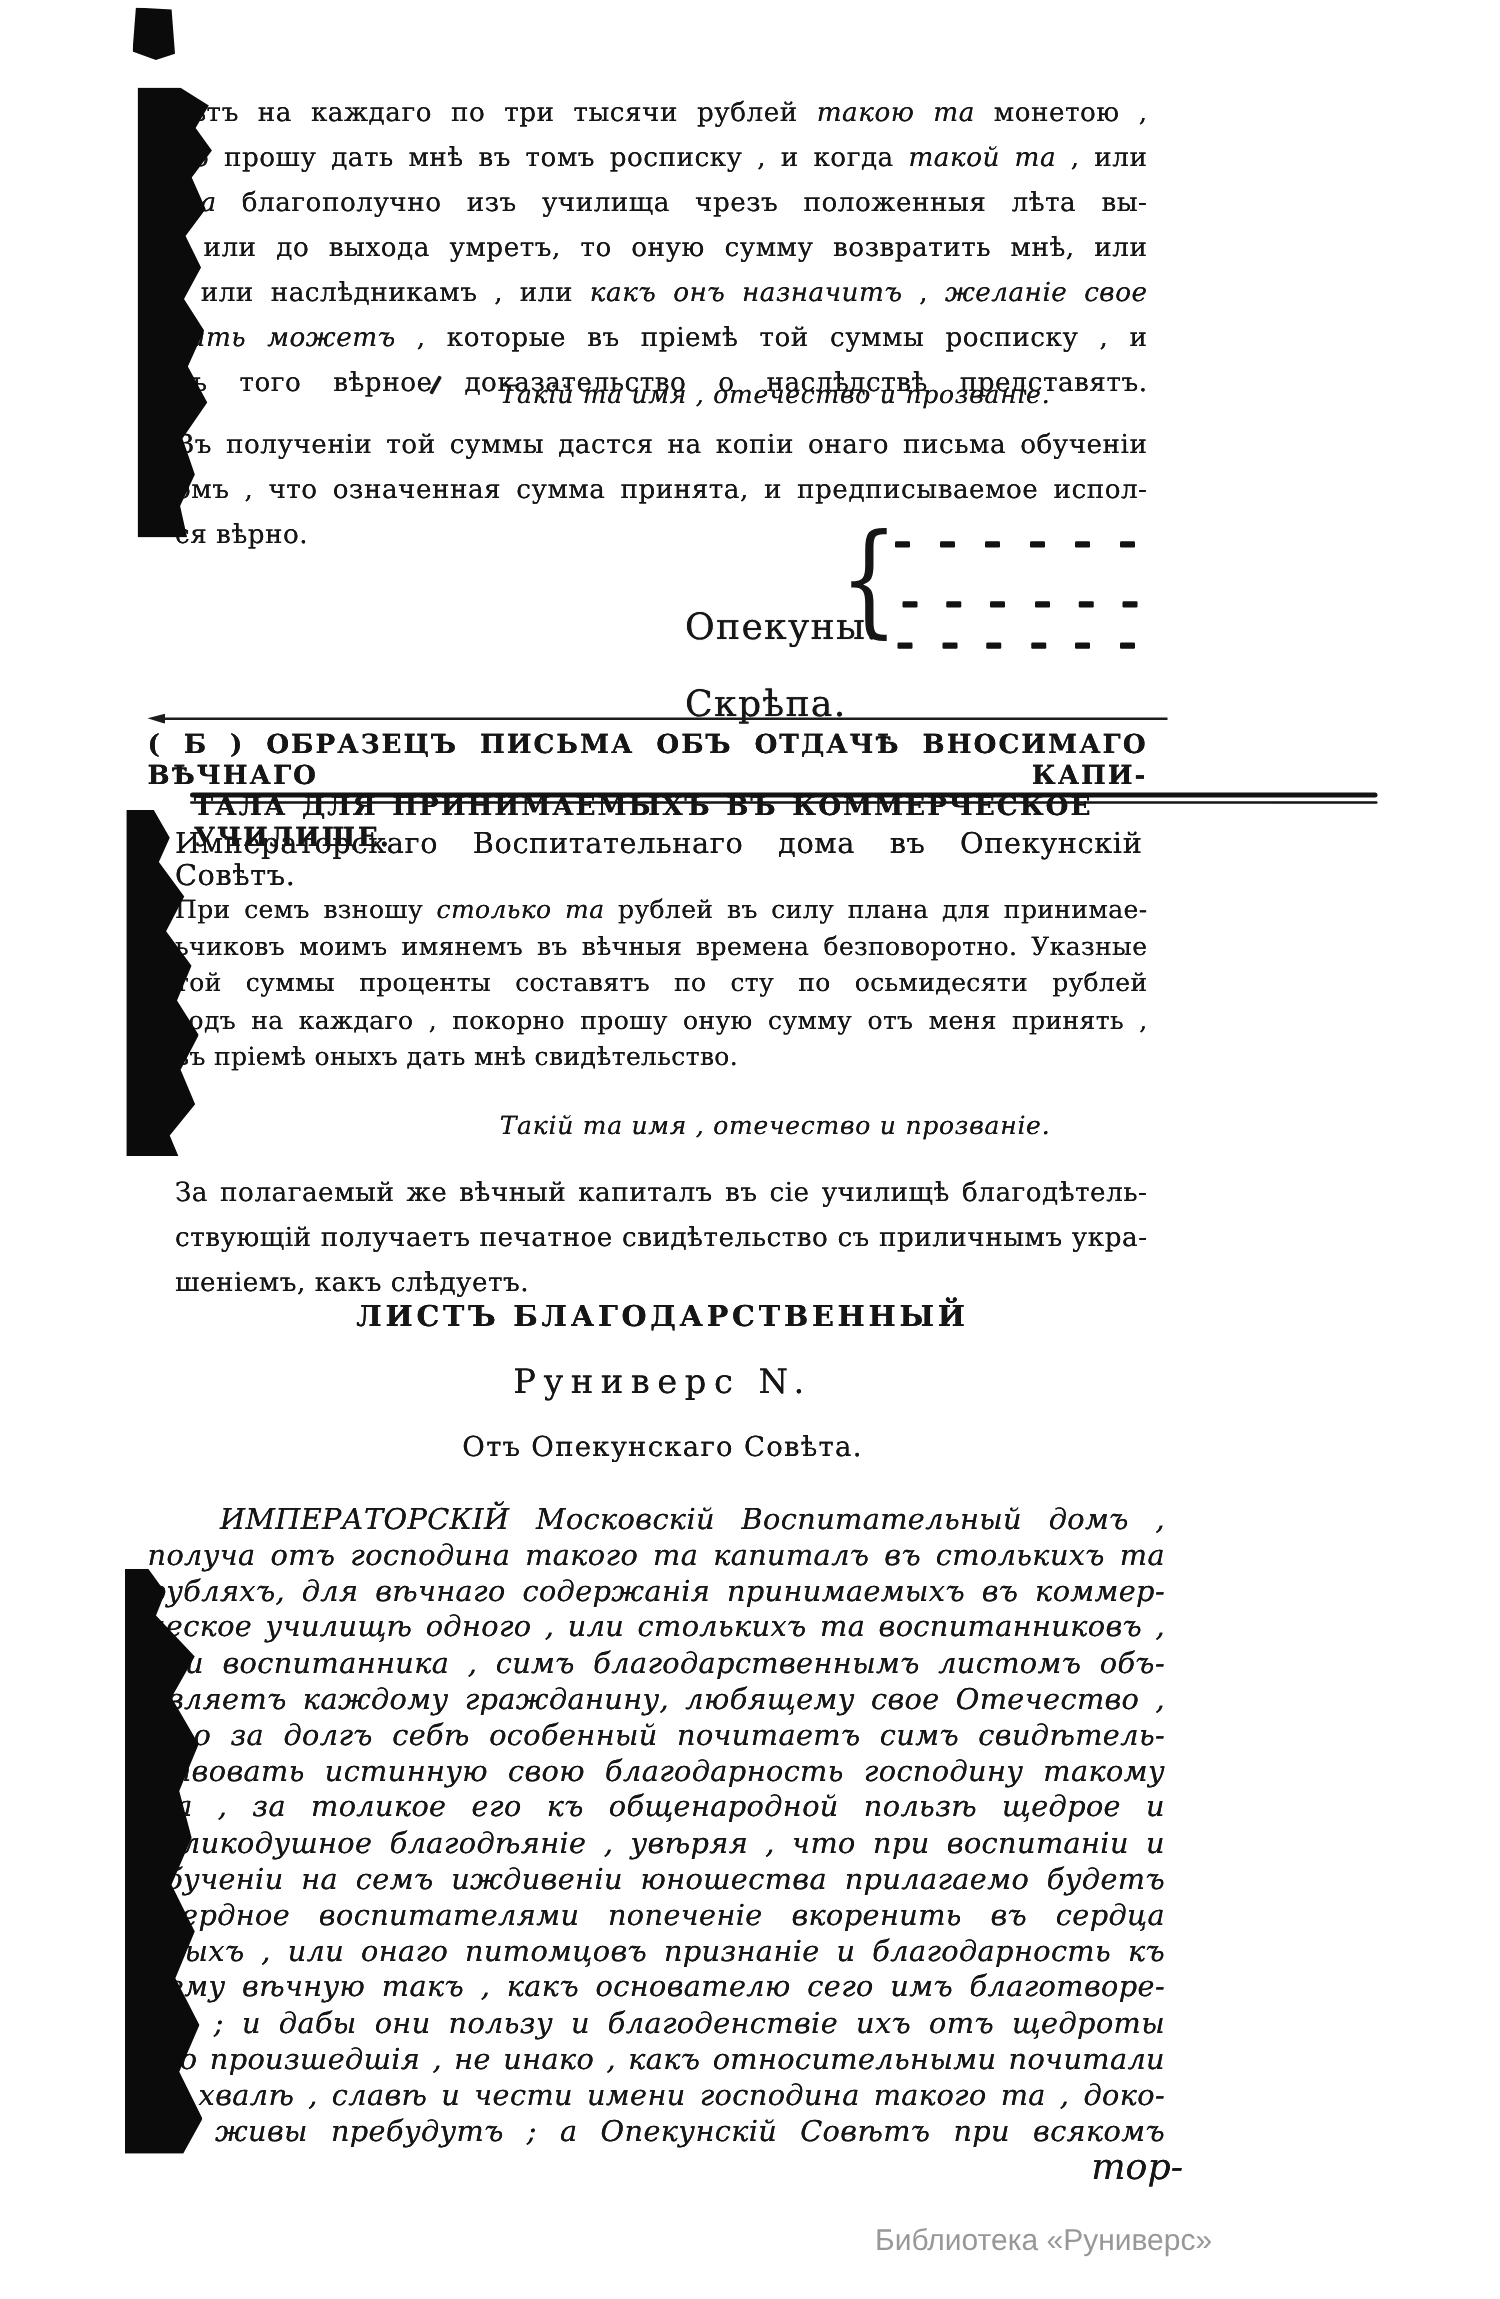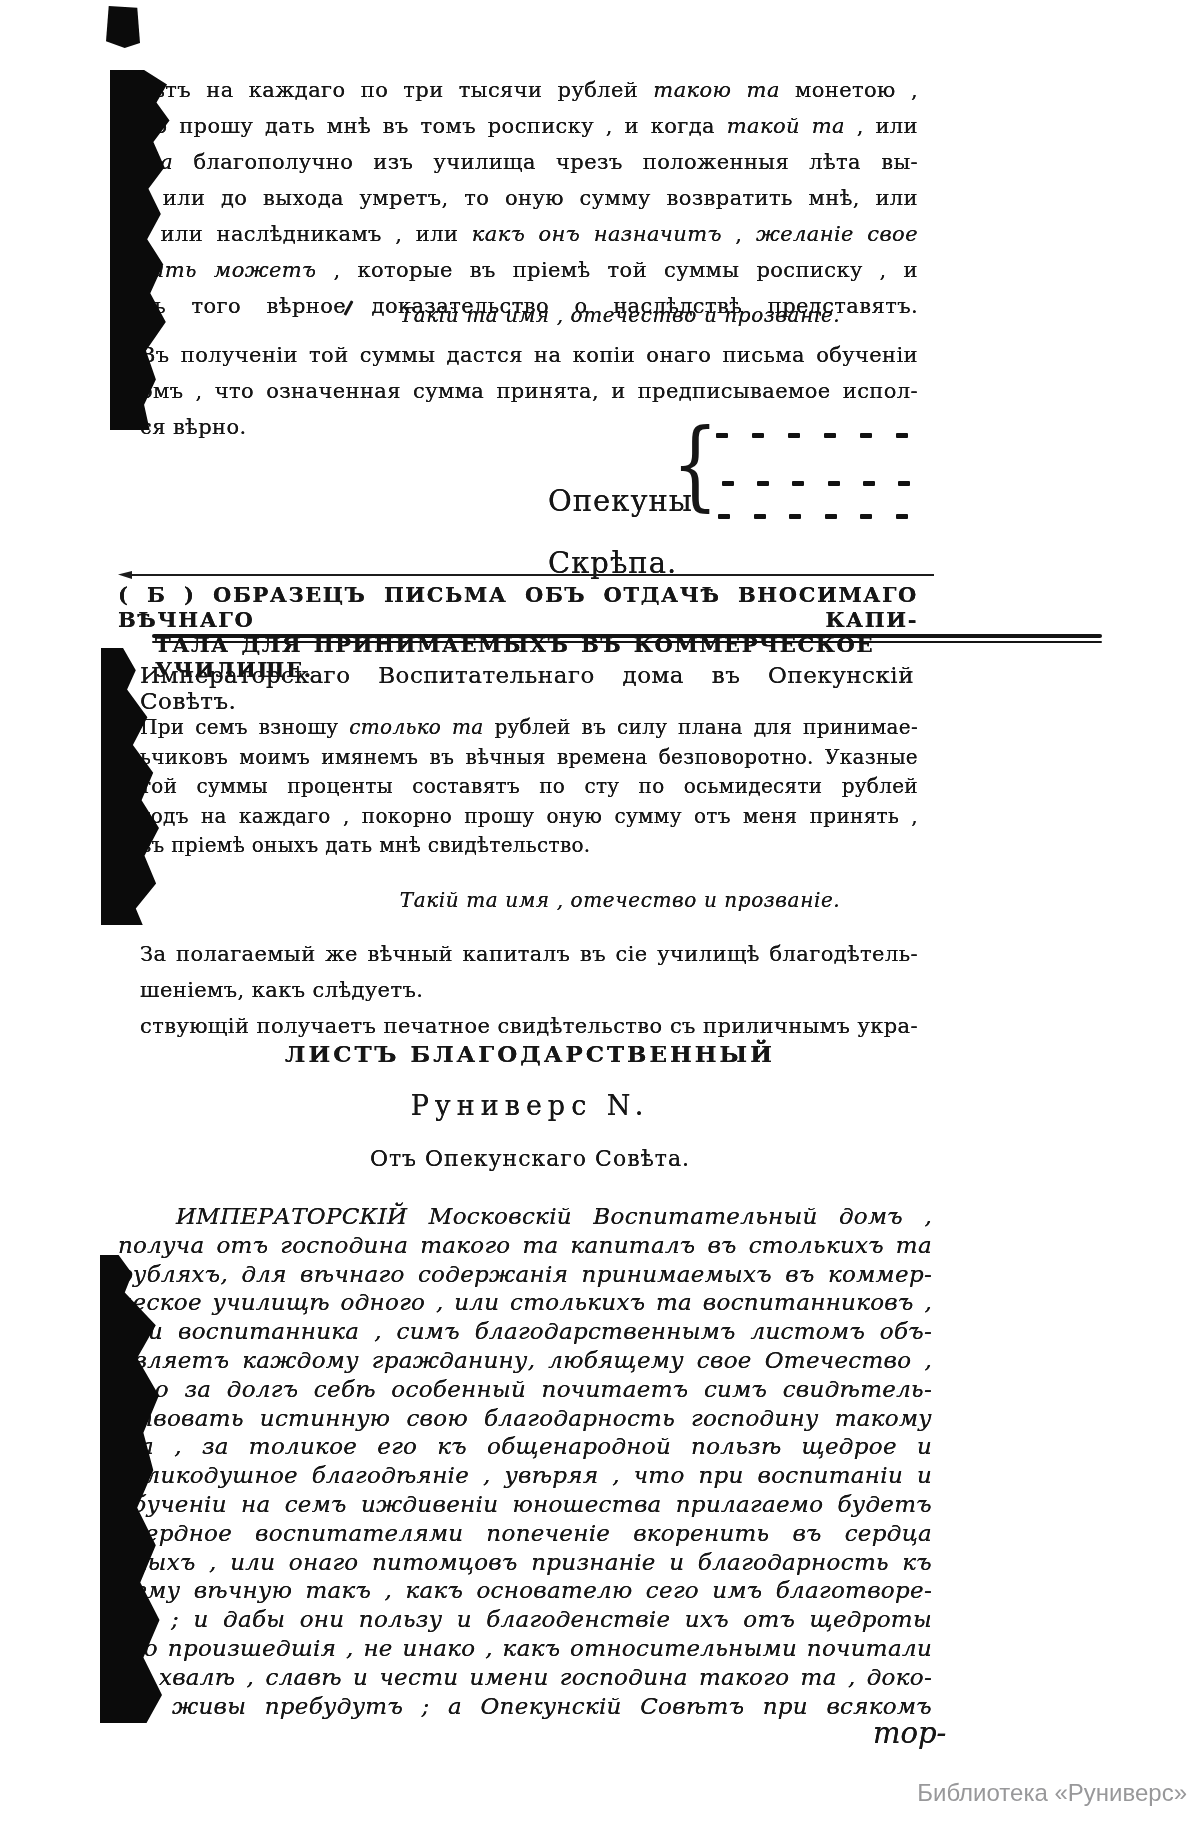--- a/index.html
+++ b/index.html
@@ -39,21 +39,21 @@
   .title-caps{font-weight:bold;font-size:23px;letter-spacing:3px;text-align:center;
     text-shadow:0 0 .4px currentColor;}
   .addressee{font-size:27px;letter-spacing:6px;text-align:center;
     text-shadow:0 0 .4px currentColor;}
   .from-line{font-size:22px;letter-spacing:1px;text-align:center;
     text-shadow:0 0 .4px currentColor;}
   .body-italic{font-style:italic;font-size:23px;line-height:28.8px;letter-spacing:.3px;
     text-shadow:0 0 .5px currentColor;}
   .catchword{font-style:italic;font-size:29px;text-shadow:0 0 .5px currentColor;}
   .watermark{font-family:"Liberation Sans",sans-serif;font-size:24px;color:#98989a;
-    text-align:right;}
+    text-align:left;}
   .blob{position:absolute;background:#0b0b0b;}
   .blob-a{left:106px;top:6px;width:34px;height:42px;
     clip-path:polygon(8% 0,92% 4%,100% 88%,55% 100%,0 84%);}
   .blob-b{left:110px;top:70px;width:62px;height:360px;
     clip-path:polygon(0 0,55% 0,92% 4%,75% 9%,96% 14%,70% 20%,88% 27%,62% 33%,82% 40%,60% 47%,86% 54%,65% 62%,90% 70%,58% 78%,74% 86%,55% 93%,64% 100%,0 100%);}
   .blob-c{left:101px;top:648px;width:58px;height:277px;
     clip-path:polygon(0 0,38% 0,60% 8%,45% 15%,80% 25%,55% 35%,90% 45%,70% 55%,100% 65%,75% 75%,95% 85%,60% 94%,72% 100%,0 100%);}
   .blob-d{left:100px;top:1255px;width:62px;height:468px;
     clip-path:polygon(0 0,30% 0,52% 4%,40% 8%,90% 15%,60% 22%,95% 30%,70% 38%,86% 46%,60% 54%,90% 62%,65% 70%,96% 78%,70% 86%,100% 94%,75% 100%,0 100%);}
   .stray-mark{width:3px;height:16px;background:#1a1a1a;transform:rotate(28deg);border-radius:1px;}
@@ -132,22 +132,22 @@
       <div class="tline"><span>ьчиковъ моимъ имянемъ въ вѣчныя времена безповоротно. Указные</span></div>
       <div class="tline"><span>той суммы проценты составятъ по сту по осьмидесяти рублей</span></div>
       <div class="tline"><span>годъ на каждаго , покорно прошу оную сумму отъ меня принять ,</span></div>
       <div class="tline no-just"><span>въ пріемѣ оныхъ дать мнѣ свидѣтельство.</span></div>
     </div>
 
   <div class="abs center-line" style="left:380px;top:888px;width:480px;">Такій та имя , отечество и прозваніе.</div>
 
   <div class="abs lines body-roman" style="left:140px;top:936px;width:778px;">
       <div class="tline"><span>За полагаемый же вѣчный капиталъ въ сіе училищѣ благодѣтель-</span></div>
+      <div class="tline"><span>ствующій получаетъ печатное свидѣтельство съ приличнымъ укра-</span></div>
       <div class="tline no-just"><span>шеніемъ, какъ слѣдуетъ.</span></div>
-      <div class="tline"><span>ствующій получаетъ печатное свидѣтельство съ приличнымъ укра-</span></div>
     </div>
 
   <div class="abs title-caps" style="left:140px;top:1040px;width:780px;">ЛИСТЪ БЛАГОДАРСТВЕННЫЙ</div>
   <div class="abs addressee" style="left:140px;top:1090px;width:780px;">Руниверс N.</div>
   <div class="abs from-line" style="left:140px;top:1146px;width:780px;">Отъ Опекунскаго Совѣта.</div>
 
   <div class="abs lines body-italic" style="left:118px;top:1202px;width:814px;">
       <div class="tline" style="text-indent: 58px;"><span>ИМПЕРАТОРСКІЙ Московскій Воспитательный домъ ,</span></div>
       <div class="tline"><span>получа отъ господина такого та капиталъ въ столькихъ та</span></div>
       <div class="tline"><span>рубляхъ, для вѣчнаго содержанія принимаемыхъ въ коммер-</span></div>

